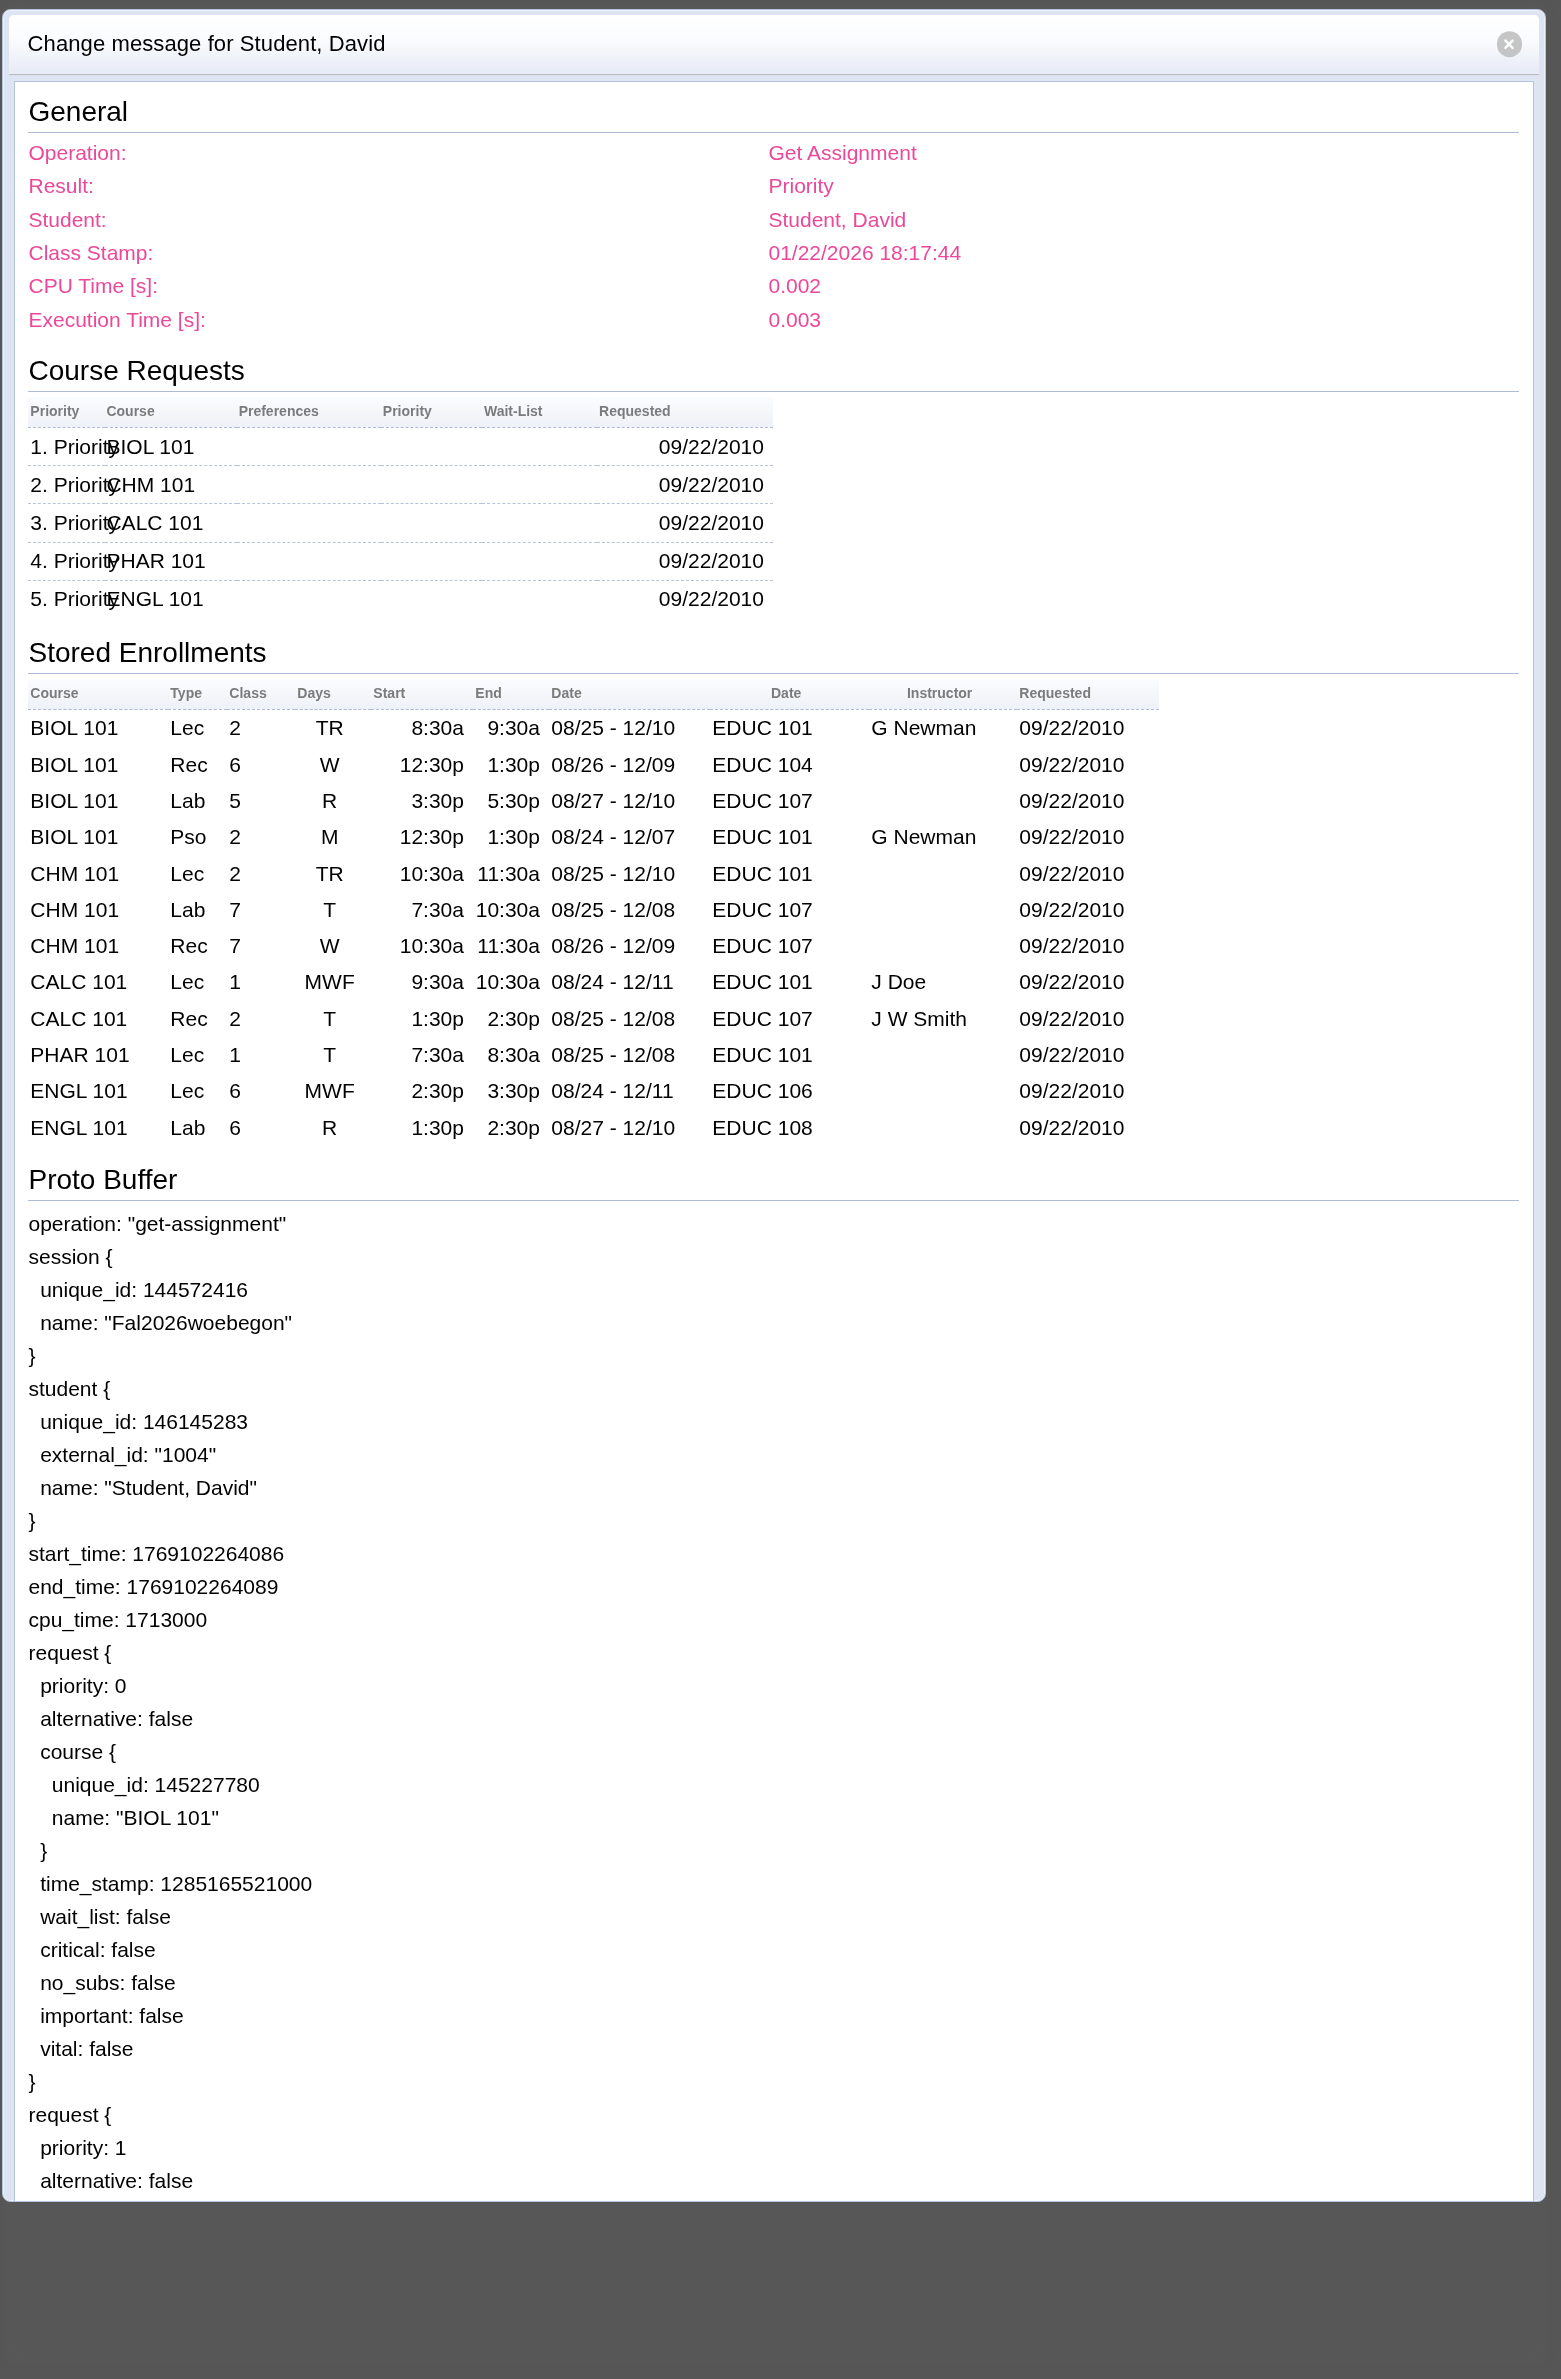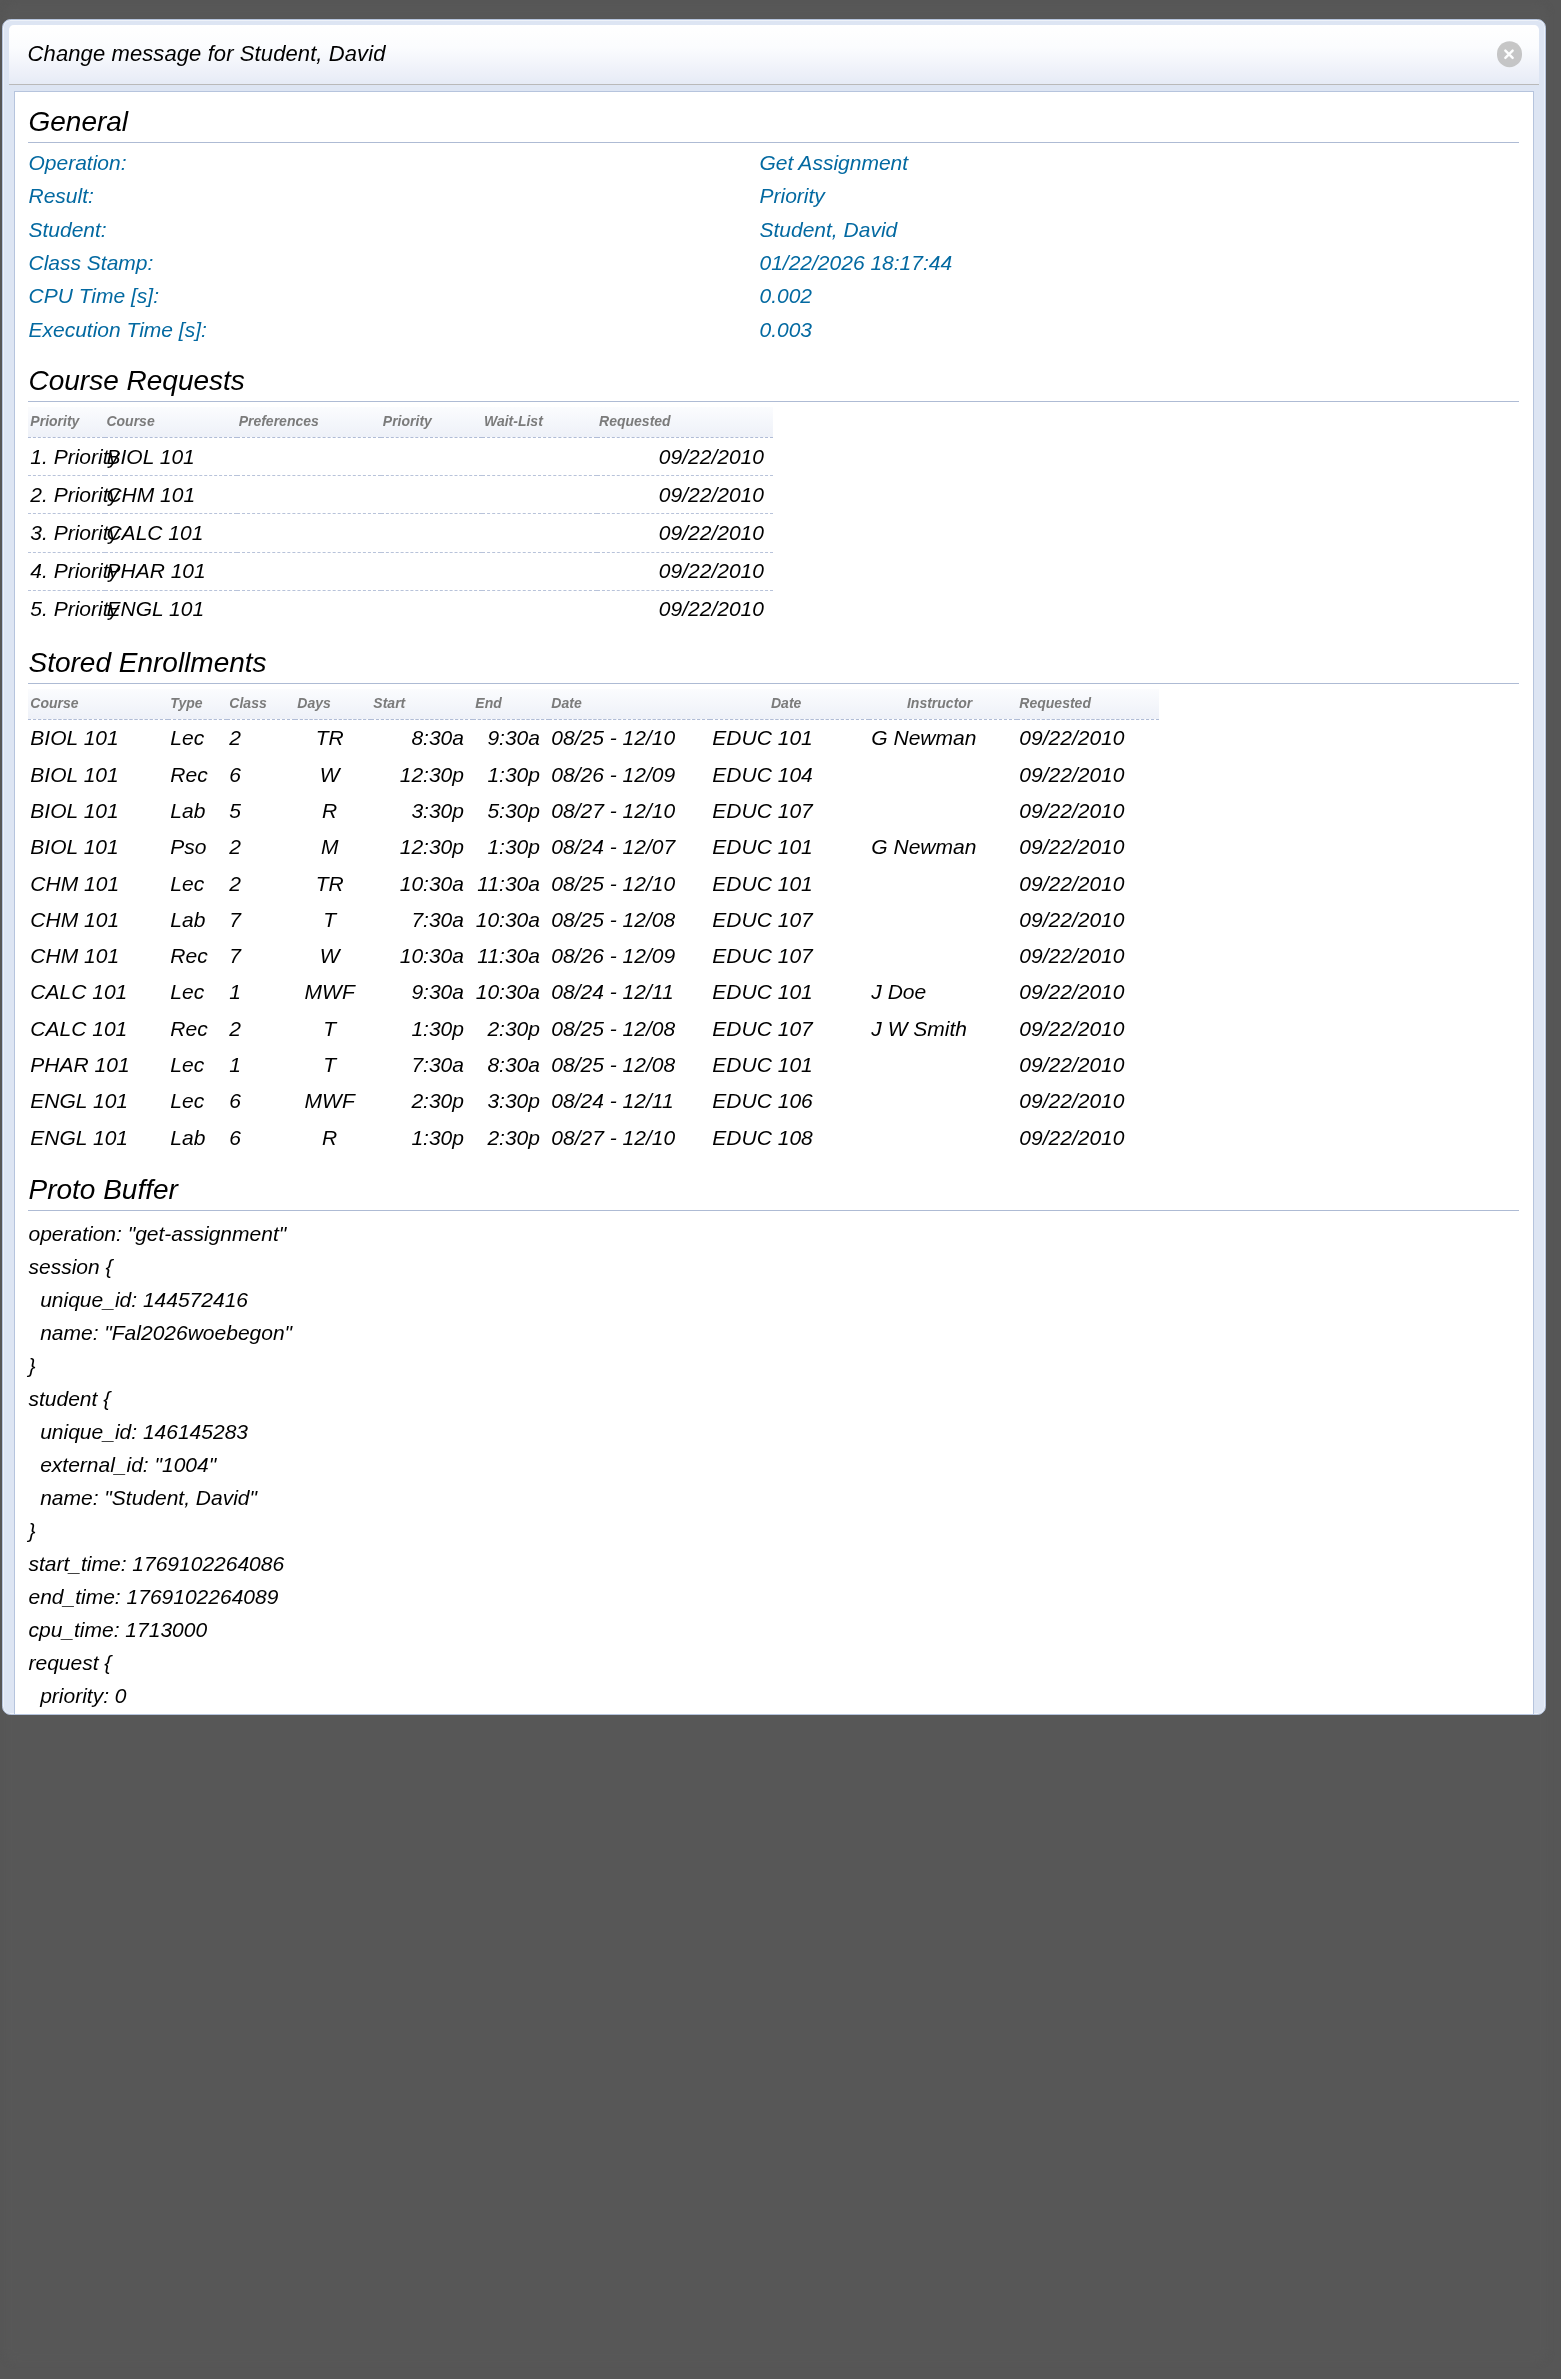--- a/index.html
+++ b/index.html
@@ -29,30 +29,29 @@
     height: 2356px;
     background: rgba(90,90,90,0.55);
     border-radius: 9.5px;
     filter: blur(3.8px);
   }
 
   
   .dialog {
     position: absolute;
     left: 1.9px;
-    top: 19px;
+    top: 9px;
     width: 1544px;
-    height: 1696px;
+    height: 2193px;
     background: #dde5f3;
     border: 0.9px solid #b6c4dd;
     border-radius: 8.5px;
     box-sizing: border-box;
     box-shadow: 0 0 0 0.9px rgba(255,255,255,0.5) inset;
     overflow: hidden;
-    font-style: italic;
   }
 
   
   .titlebar {
     position: relative;
     height: 59px;
     margin: 4.7px 5.7px 0 5.7px;
     background: linear-gradient(to bottom, #ffffff 0%, #fbfcfe 38%, #eef1f9 78%, #e6ebf6 100%);
     border-radius: 4.7px 4.7px 0 0;
     border-bottom: 1.9px solid #b9b9b9;
@@ -107,23 +106,24 @@
     line-height: 1.12;
     border-bottom: 1.9px solid #aebbd4;
   }
   h2.section-title.tight { margin-top: 19px; }
 
   
   .kv-list { margin-top: 3.8px; }
   .kv-row {
     display: flex;
     font-size: 21px;
-    color: #0369a1;
+    color: #ec4899;
     line-height: 1.0;
     padding: 5.7px 0 6.6px 0;
+    gap: 9px;
   }
   .kv-key { width: 731px; flex: none; }
   .kv-val { flex: 1; }
 
   
   table.dt {
     border-collapse: collapse;
     margin-top: 4.7px;
     font-size: 21px;
     color: #000;

